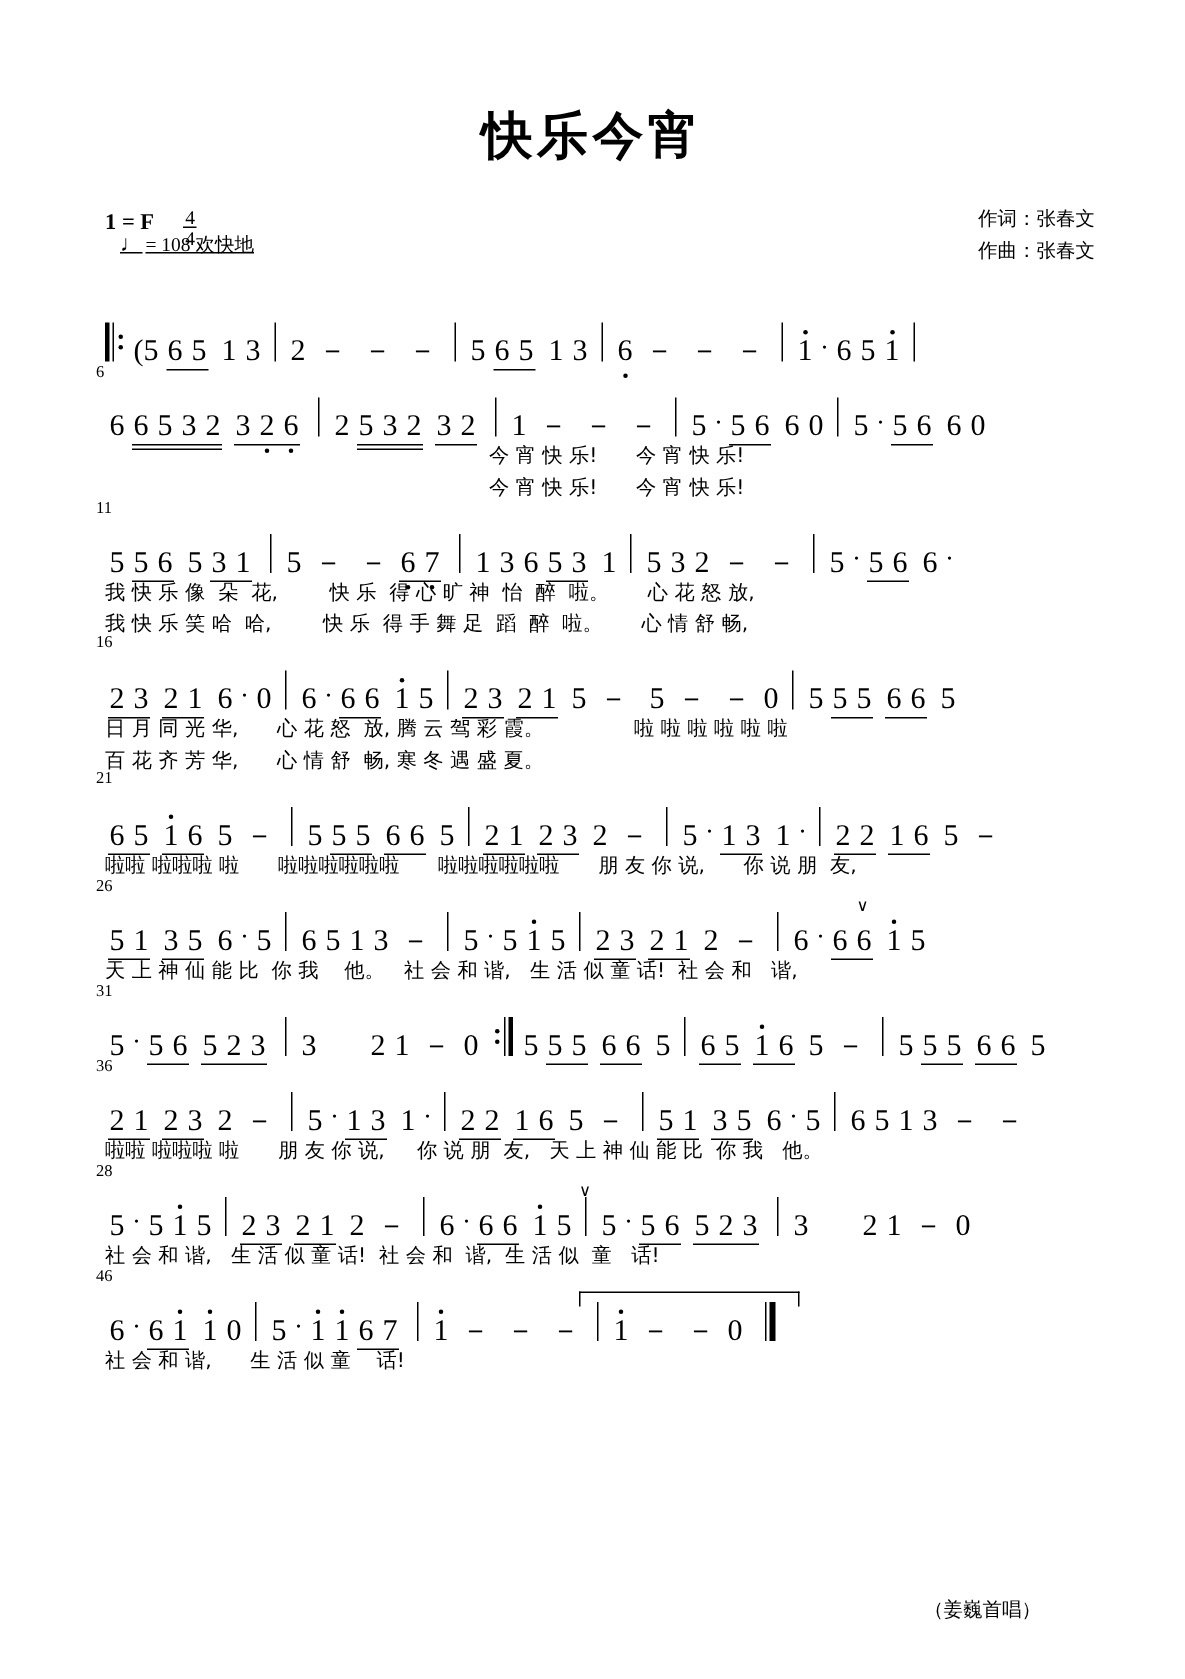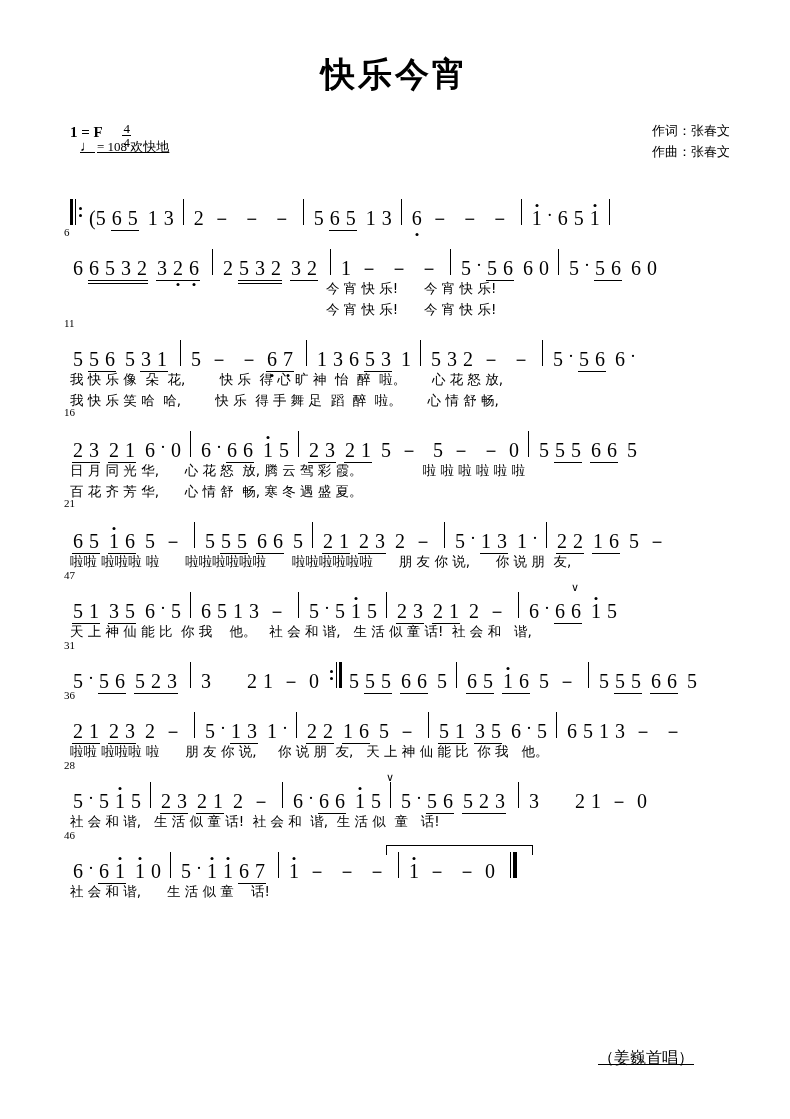--- a/index.html
+++ b/index.html
@@ -19,21 +19,21 @@
     position: relative;
     width: 790px;
     height: 1119px;
     box-sizing: border-box;
   }
   .title {
     text-align: center;
     font-size: 34px;
     font-weight: bold;
     letter-spacing: 3px;
-    margin-top: 52px;
+    margin-top: 68px;
     font-family: "DejaVu Sans", sans-serif;
   }
   .meta-row {
     position: relative;
     margin-top: 22px;
     height: 60px;
   }
   .key-sig {
     position: absolute;
     left: 70px;
@@ -230,23 +230,22 @@
     padding-left: 14px;
     white-space: pre;
     line-height: 20px;
   }
   .lyrics.l2 { margin-top: 1px; }
   .sys-gap { height: 6px; }
   .footer-note {
     position: absolute;
     right: 96px;
     top: 996px;
-    font-size: 16px;
+    font-size: 13px;
     font-family: "DejaVu Sans", sans-serif;
-    text-decoration: underline;
   }
   .bracket {
     position: absolute;
     border: 1px solid #000;
     border-bottom: none;
     height: 9px;
   }
 </style>
 </head>
 <body>
@@ -590,21 +589,21 @@
           <span class="n">5</span>
             <span class="dash">－</span>
         </span>
       </div>
       <div class="lyrics">啦啦 啦啦啦 啦      啦啦啦啦啦啦      啦啦啦啦啦啦      朋 友 你 说,      你 说 朋  友,</div>
     </div>
 
     <div class="sys-gap"></div>
 
     <div class="system">
-      <span class="barnum">47</span>
+      <span class="barnum">26</span>
       <span class="vmark" style="left:515px; top:2px;">∨</span>
       <div class="notes">
         <span class="measure">
           <span class="grp beam1">
               <span class="n">5</span>
               <span class="n">1</span>
             </span>
           <span class="grp beam1">
               <span class="n">3</span>
               <span class="n">5</span>

